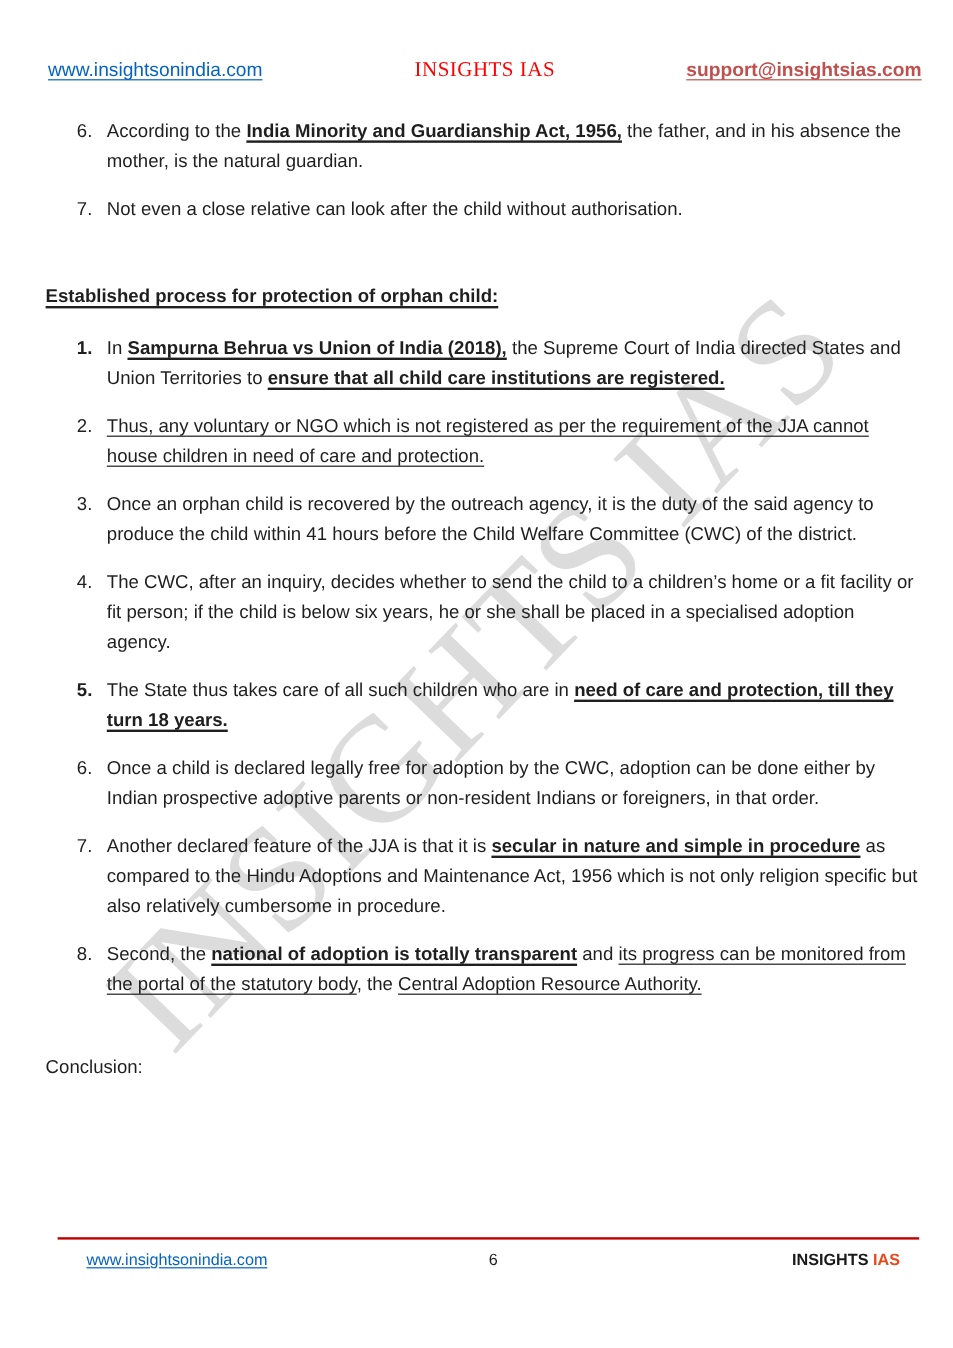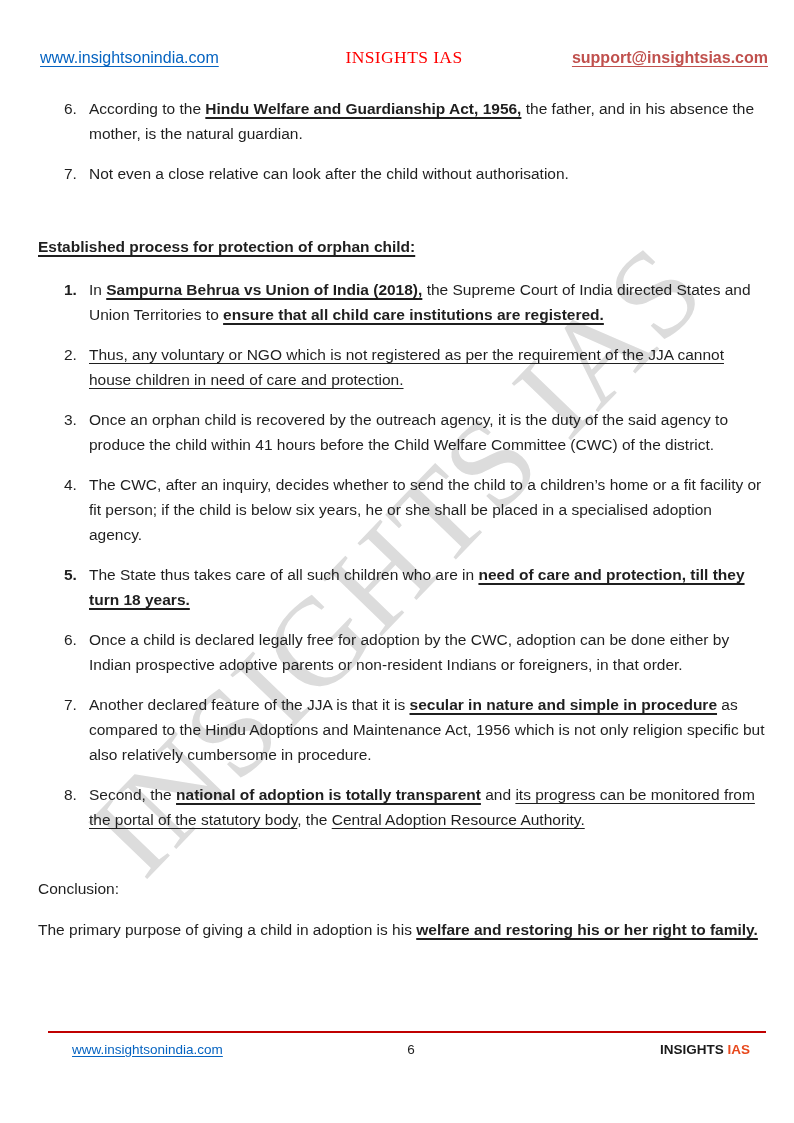--- a/index.html
+++ b/index.html
@@ -67,21 +67,21 @@
     <span class="h-left">www.insightsonindia.com</span>
     <span class="h-center">INSIGHTS IAS</span>
     <span class="h-right">support@insightsias.com</span>
   </div>
 
   <div class="main">
 
     <div class="list">
         <div class="li-row">
           <span class="li-num">6.</span>
-          <div class="li-body"><span>According to the </span><span class="b u">Hindu Welfare and Guardianship Act, 1956,</span><span> the father, and in his absence the mother, is the natural guardian.</span></div>
+          <div class="li-body"><span>According to the </span><span class="b u">India Minority and Guardianship Act, 1956,</span><span> the father, and in his absence the mother, is the natural guardian.</span></div>
         </div>
         <div class="li-row">
           <span class="li-num">7.</span>
           <div class="li-body"><span>Not even a close relative can look after the child without authorisation.</span></div>
         </div>
       </div>
 
     <div class="section-heading">Established process for protection of orphan child:</div>
 
     <div class="process">
@@ -116,21 +116,20 @@
           </div>
           <div class="li-row">
             <span class="li-num">8.</span>
             <div class="li-body"><span>Second, the </span><span class="b u">national of adoption is totally transparent</span><span> and </span><span class="u">its progress can be monitored from the portal of the statutory body</span><span>, the </span><span class="u">Central Adoption Resource Authority.</span></div>
           </div>
         </div>
     </div>
 
     <div class="conclusion-heading">Conclusion:</div>
 
-    <p class="para"><span>The primary purpose of giving a child in adoption is his </span><span class="b u">welfare and restoring his or her right to family.</span></p>
 
   </div>
 </div>
 
 <div class="footer">
   <div class="footer-rule"></div>
   <div class="footer-row">
     <span class="f-left">www.insightsonindia.com</span>
     <span class="f-page">6</span>
     <span class="f-brand"><span>INSIGHTS </span><span class="ias">IAS</span></span>

